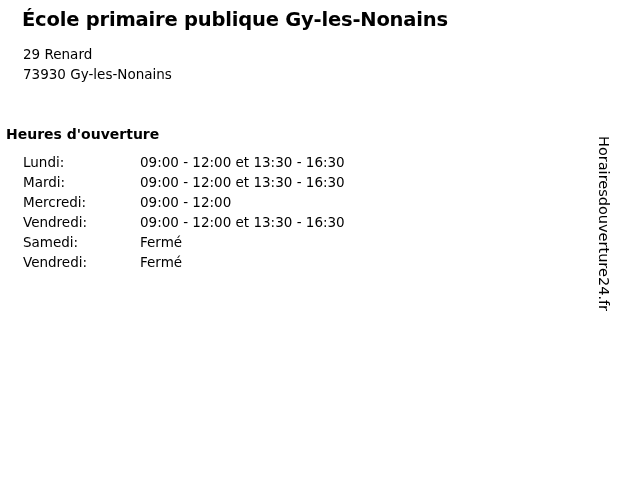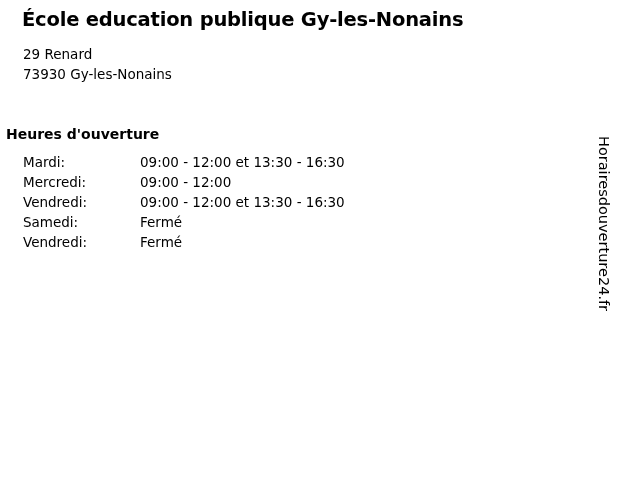--- a/index.html
+++ b/index.html
@@ -77,31 +77,35 @@
     transform-origin: left top;
     transform: rotate(90deg);
     white-space: nowrap;
   }
 </style>
 </head>
 <body>
 
 <div class="page">
 
-  <div class="title">École education publique Gy-les-Nonains</div>
+  <div class="title">École primaire publique Gy-les-Nonains</div>
 
   <div class="address-block">
     <div class="address-line">29 Renard</div>
     <div class="address-line">73930 Gy-les-Nonains</div>
   </div>
 
   <div class="hours-heading">Heures d'ouverture</div>
 
   <table class="hours-table">
     <tbody>
+      <tr>
+        <td class="day-cell">Lundi:</td>
+        <td class="time-cell">09:00 - 12:00 et 13:30 - 16:30</td>
+      </tr>
       <tr>
         <td class="day-cell">Mardi:</td>
         <td class="time-cell">09:00 - 12:00 et 13:30 - 16:30</td>
       </tr>
       <tr>
         <td class="day-cell">Mercredi:</td>
         <td class="time-cell">09:00 - 12:00</td>
       </tr>
       <tr>
         <td class="day-cell">Vendredi:</td>

